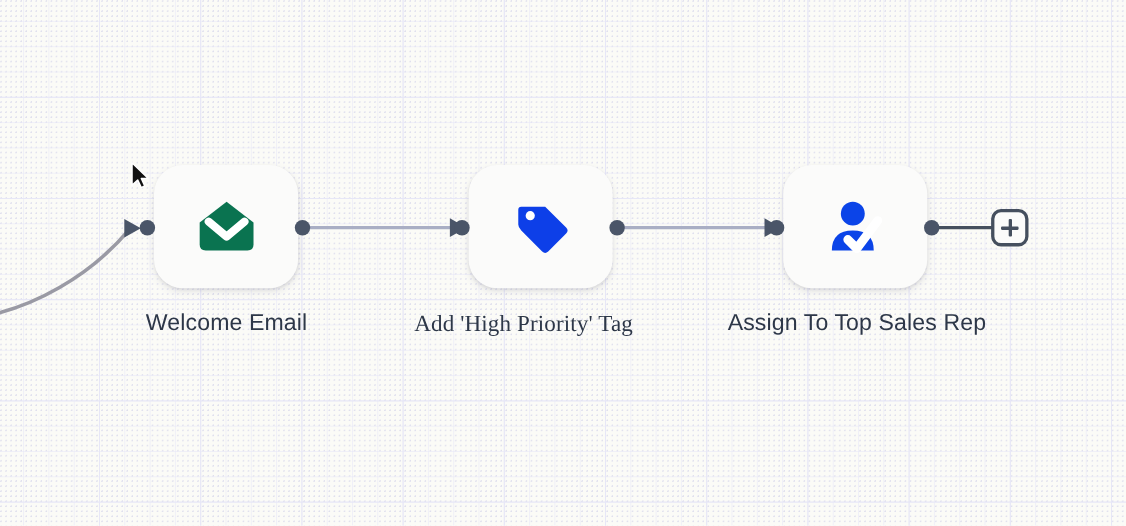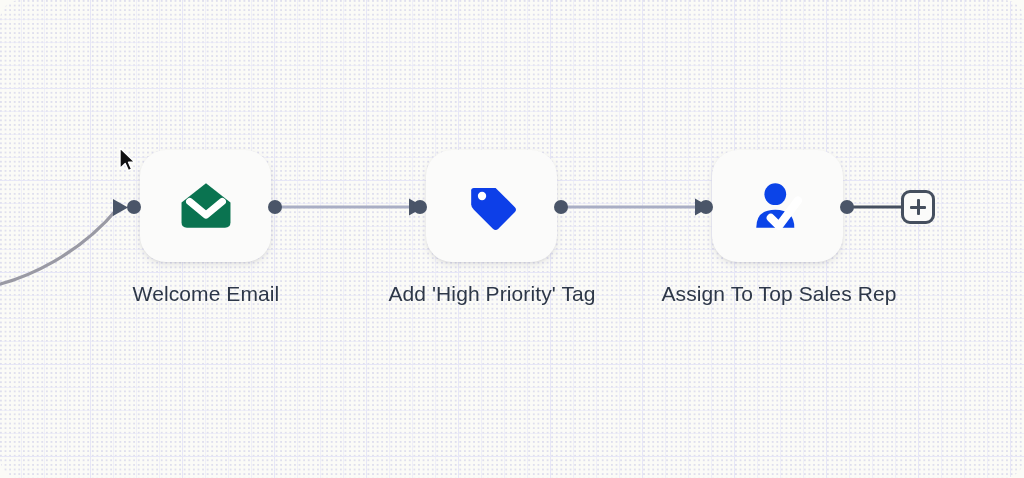--- a/index.html
+++ b/index.html
@@ -14,21 +14,20 @@
     overflow: hidden;
     background-color: #fbfbf7;
     background-image:
       linear-gradient(to right, rgba(225,225,245,0.85) 1px, transparent 1px),
       linear-gradient(to bottom, rgba(225,225,245,0.85) 1px, transparent 1px),
       radial-gradient(circle at 1px 1px, rgba(200,200,230,0.55) 0.8px, transparent 0.9px);
     background-size: 92px 92px, 92px 92px, 4.6px 4.6px;
     background-position: -2px -4px, -2px -4px, 0 0;
     font-family: "Liberation Sans", "DejaVu Sans", sans-serif;
     cursor: default;
-    border-radius: 20px;
   }
   #grid-minor {
     position: absolute;
     inset: 0;
     pointer-events: none;
     background-image:
       linear-gradient(to right, rgba(232,232,248,0.6) 1px, transparent 1px),
       linear-gradient(to bottom, rgba(232,232,248,0.6) 1px, transparent 1px);
     background-size: 23px 23px, 23px 23px;
     background-position: -2px -4px;
@@ -155,21 +154,21 @@
   <div class="node-label" style="left:120px; width:172px;">Welcome Email</div>
 
   <div class="node" style="left:426px; top:150px;">
     <svg class="node-icon" viewBox="0 0 64 64">
       <path d="M12 12 L36 12 L57 33 Q60 36 57 39 L39 57 Q36 60 33 57 L12 36 Q9 33 9 30 L9 15 Q9 12 12 12 Z" fill="#0d3fe8"></path>
       <circle cx="21" cy="21" r="4.6" fill="#ffffff"></circle>
     </svg>
   </div>
   <div class="handle" style="left:413px; top:200px;"></div>
   <div class="handle" style="left:554px; top:200px;"></div>
-  <div class="node-label" style="left:366px; width:252px;">Add 'High Priority' Tag</div>
+  <div class="node-label" style="left:350px; width:252px;font-family:Liberation Serif, serif;">Add 'High Priority' Tag</div>
 
   <div class="node" style="left:712px; top:150px;">
     <svg class="node-icon" viewBox="0 0 64 64">
       <circle cx="29" cy="19" r="12" fill="#0b44e8"></circle>
       <path d="M8 56 Q8 36 29 36 Q50 36 50 56 Z" fill="#0b44e8"></path>
       <path d="M24 45 L33 54 L54 26" fill="none" stroke="#ffffff" stroke-width="9" stroke-linecap="round" stroke-linejoin="round"></path>
     </svg>
   </div>
   <div class="handle" style="left:699px; top:200px;"></div>
   <div class="handle" style="left:840px; top:200px;"></div>

